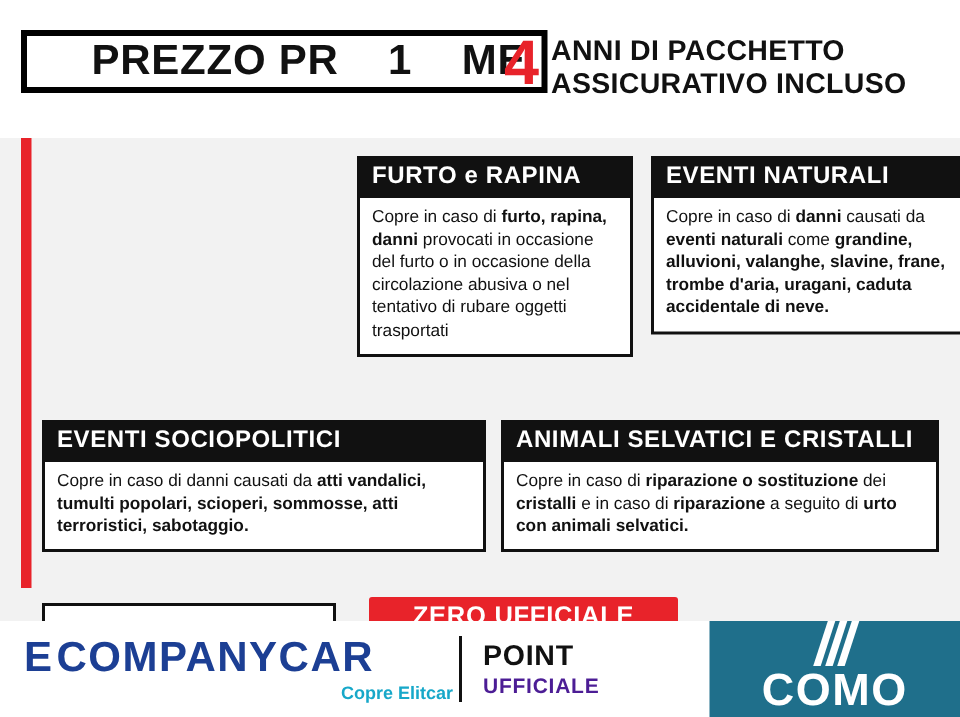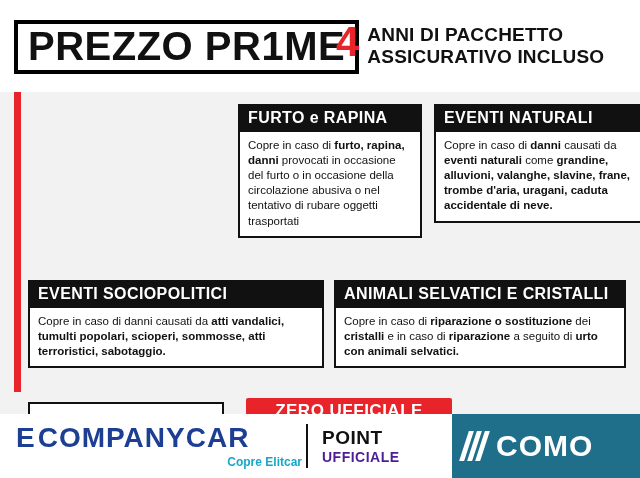--- a/index.html
+++ b/index.html
@@ -31,26 +31,27 @@
     position: absolute;
     left: 14px;
     top: 20px;
     border: 4px solid #000;
     background: #ffffff;
     padding: 2px 10px 4px 10px;
     display: flex;
     align-items: baseline;
   }
   .title-text {
-    font-size: 40px;
+    font-size: 28px;
     font-weight: bold;
     letter-spacing: 0.5px;
     color: #111;
     line-height: 1;
     font-family: "Liberation Sans", sans-serif;
+    margin-left: 33px;
   }
   .header-right {
     position: absolute;
     left: 336px;
     top: 22px;
     display: flex;
     align-items: flex-start;
   }
   .big-number {
     font-size: 42px;
@@ -188,25 +189,26 @@
     font-size: 14px;
     font-weight: bold;
     color: #4c1d95;
     letter-spacing: 0.5px;
     margin-top: 3px;
   }
   .como-block {
     position: absolute;
     right: 0;
     top: 414px;
-    width: 188px;
+    width: 167px;
     height: 64px;
     background: #1f6f8b;
     display: flex;
     align-items: center;
+    flex-direction: column;
   }
   .como-slashes {
     display: flex;
     margin-left: 12px;
     margin-right: 8px;
   }
   .slash {
     width: 5px;
     height: 30px;
     background: #ffffff;

